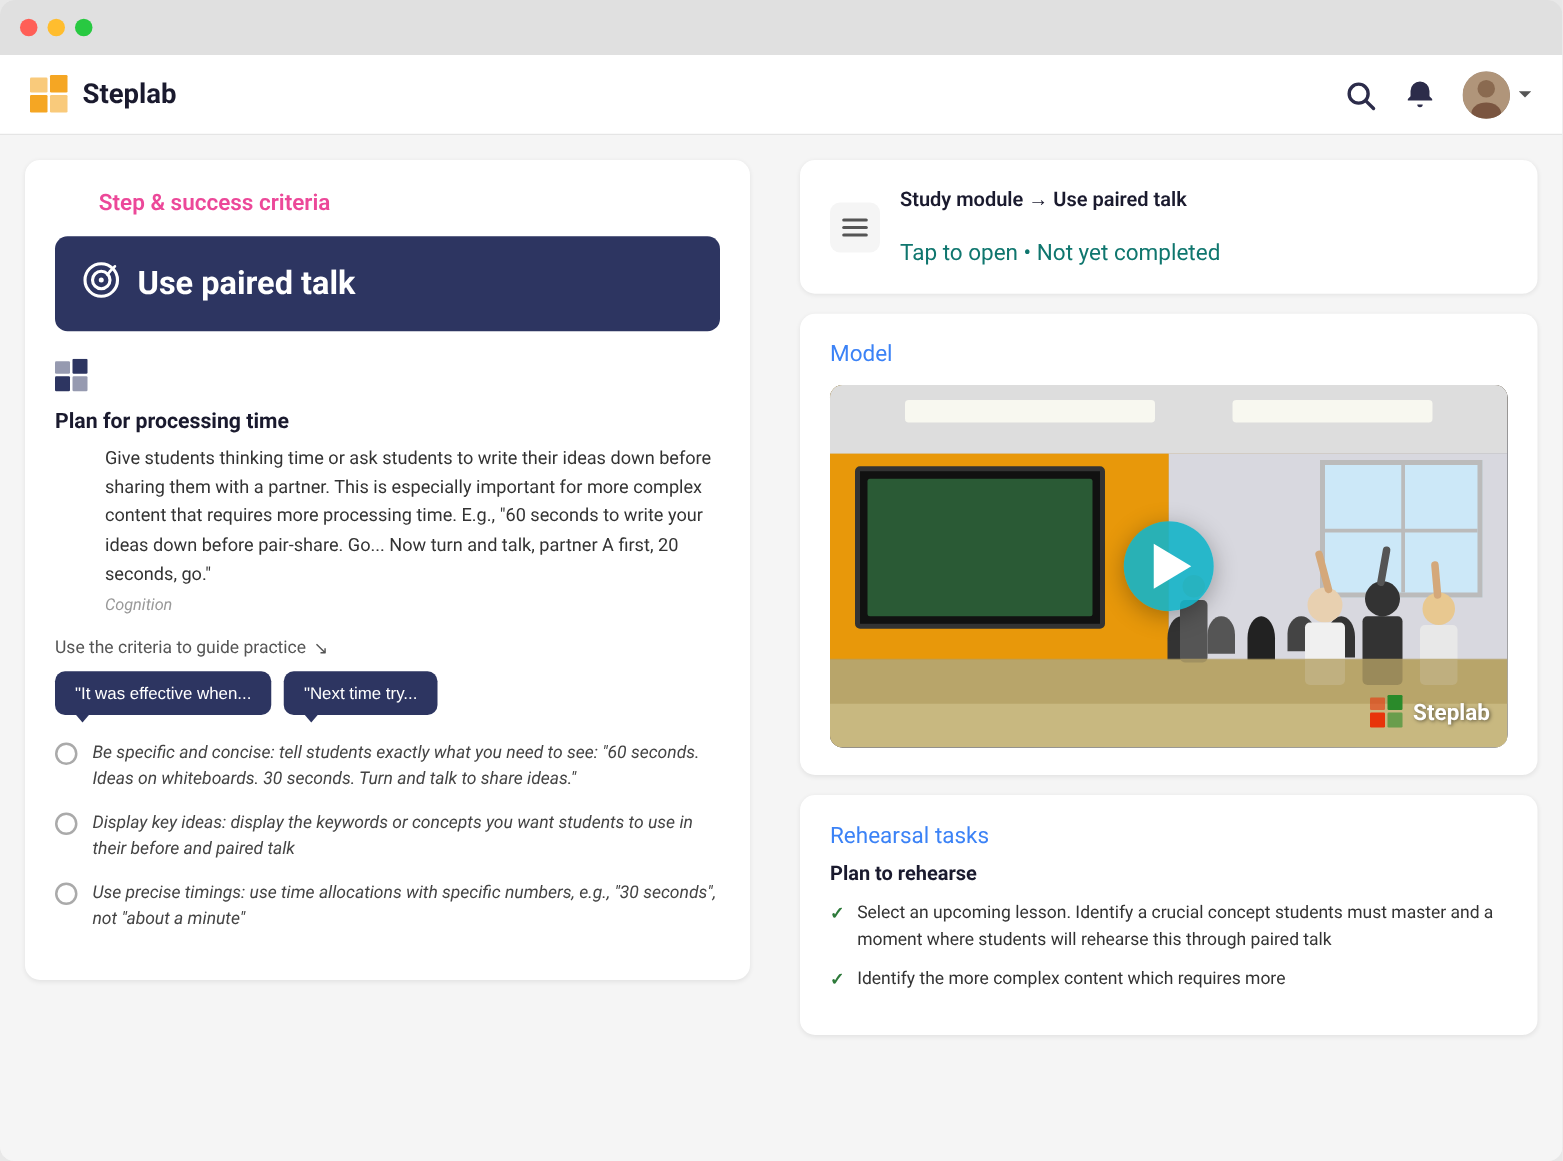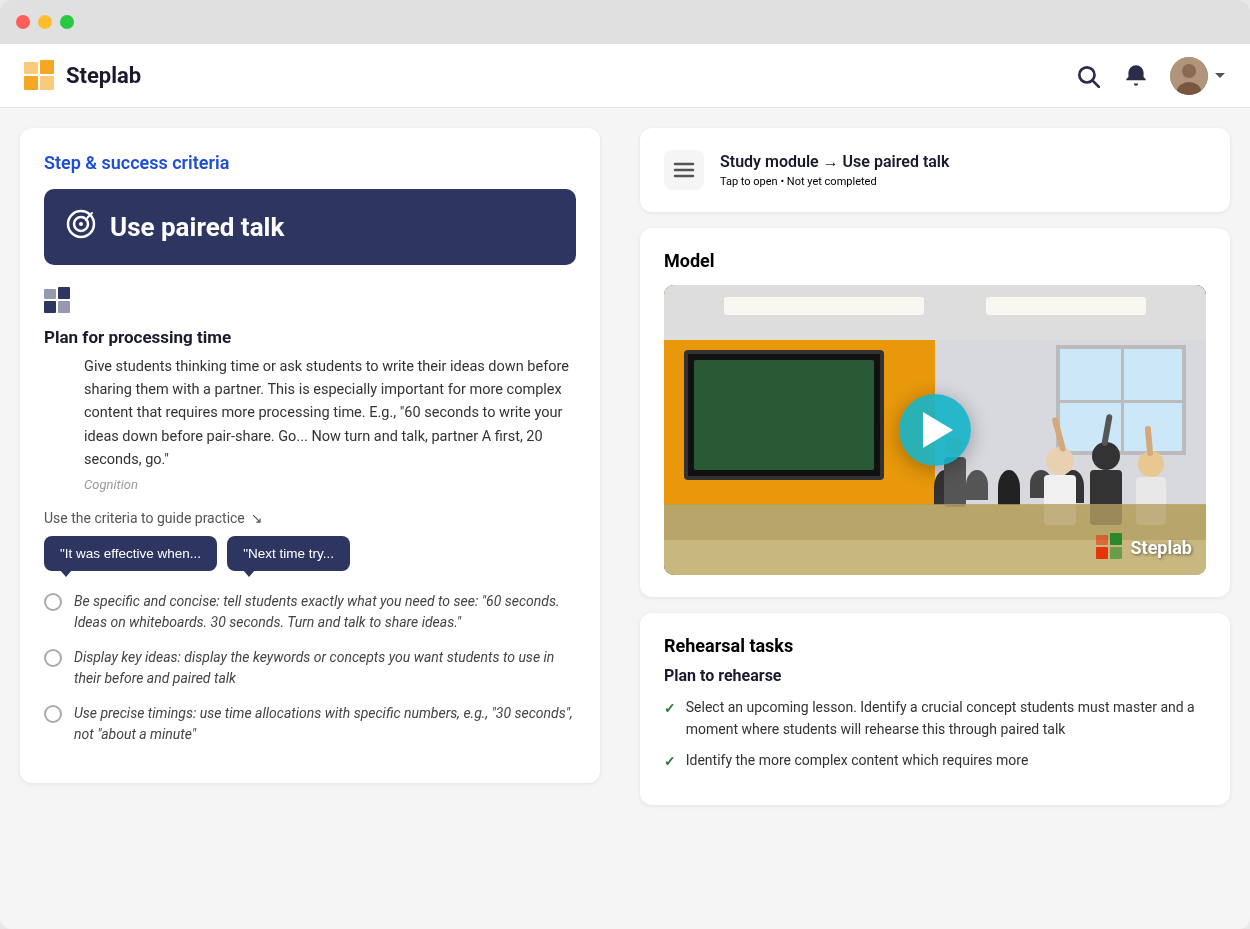--- a/index.html
+++ b/index.html
@@ -145,22 +145,23 @@
     .panel-card {
       background: #fff;
       border-radius: 12px;
       padding: 24px;
       box-shadow: 0 1px 4px rgba(0,0,0,0.08);
     }
 
     .panel-title {
       font-size: 18px;
       font-weight: 600;
-      color: #1d4ed8;
+      color: #ec4899;
       margin-bottom: 16px;
+      margin-left: 35px;
     }
 
     .step-header {
       background: #2d3561;
       border-radius: 10px;
       padding: 20px 22px;
       display: flex;
       align-items: center;
       gap: 14px;
       margin-bottom: 20px;
@@ -322,28 +323,29 @@
       gap: 4px;
     }
 
     .breadcrumb-main {
       font-size: 16px;
       font-weight: 600;
       color: #1a1a2e;
     }
 
     .breadcrumb-sub {
-      font-size: 11px;
-      color: #000000;
+      font-size: 18px;
+      color: #0f766e;
+      margin-top: 18px;
     }
 
     .section-title {
       font-size: 18px;
-      font-weight: 700;
-      color: #000000;
+      font-weight: 400;
+      color: #3b82f6;
       margin-bottom: 14px;
     }
 
     .video-container {
       position: relative;
       width: 100%;
       border-radius: 10px;
       overflow: hidden;
       background: #1a1a1a;
     }

